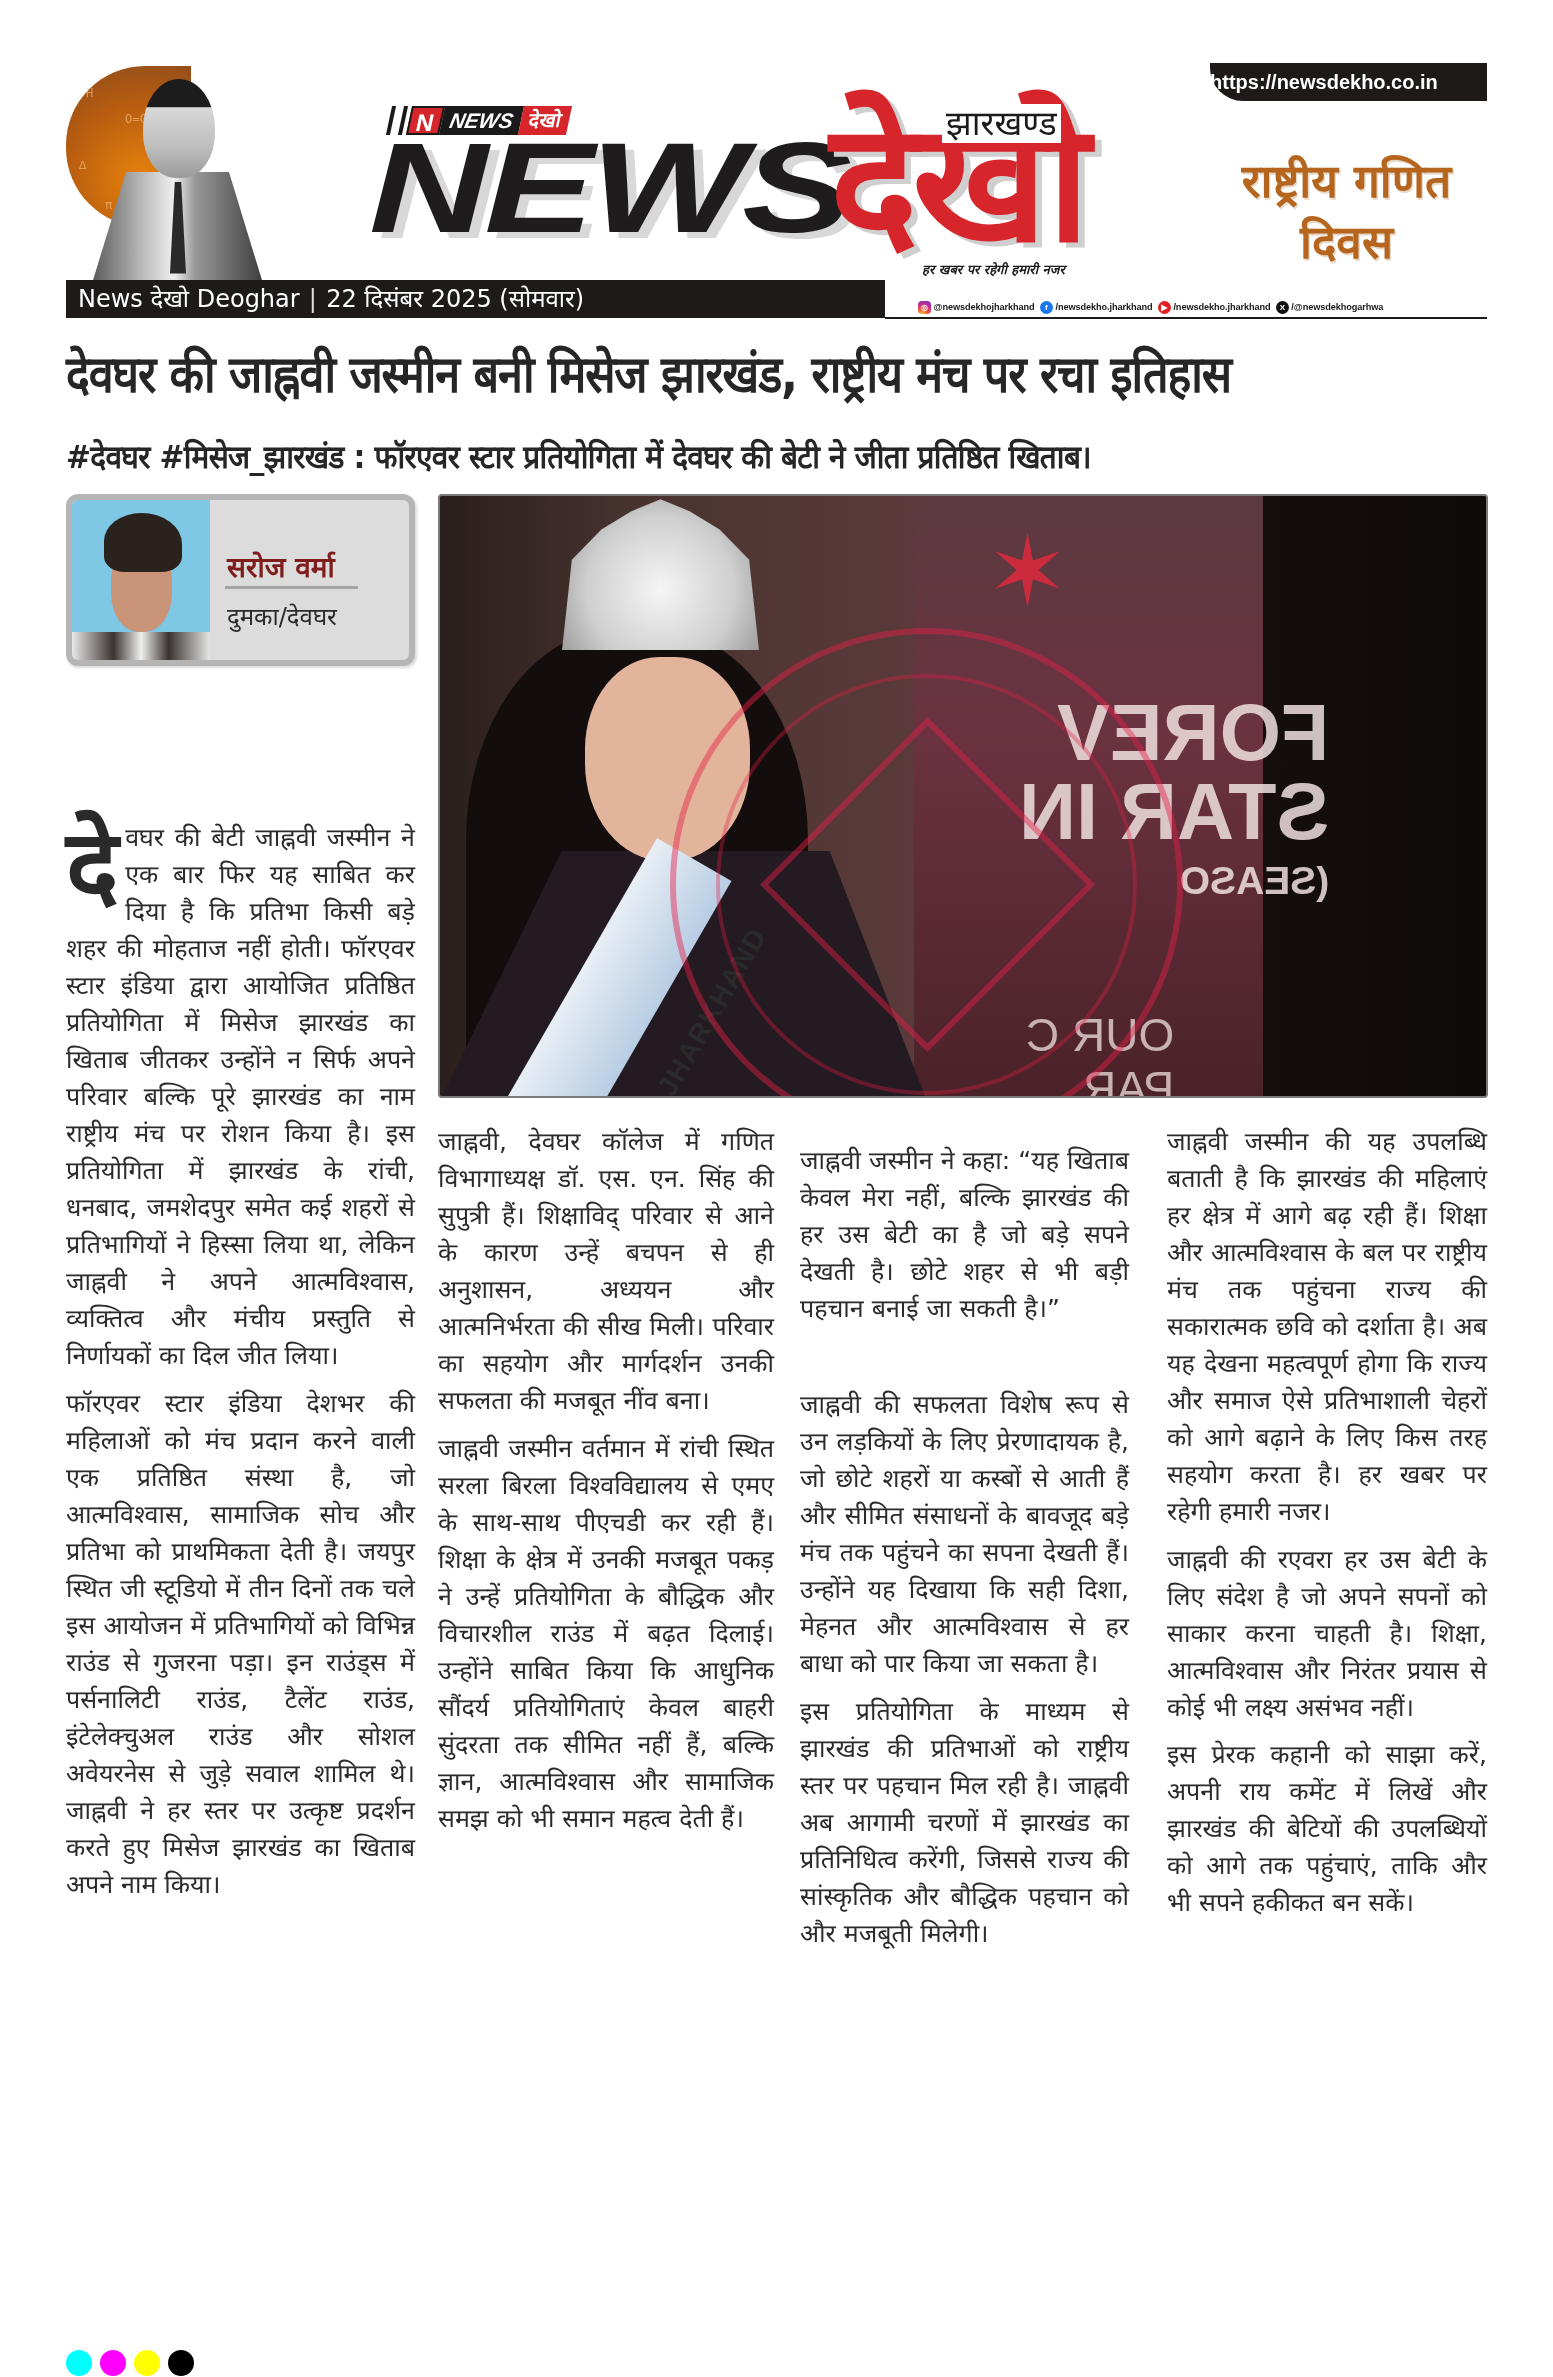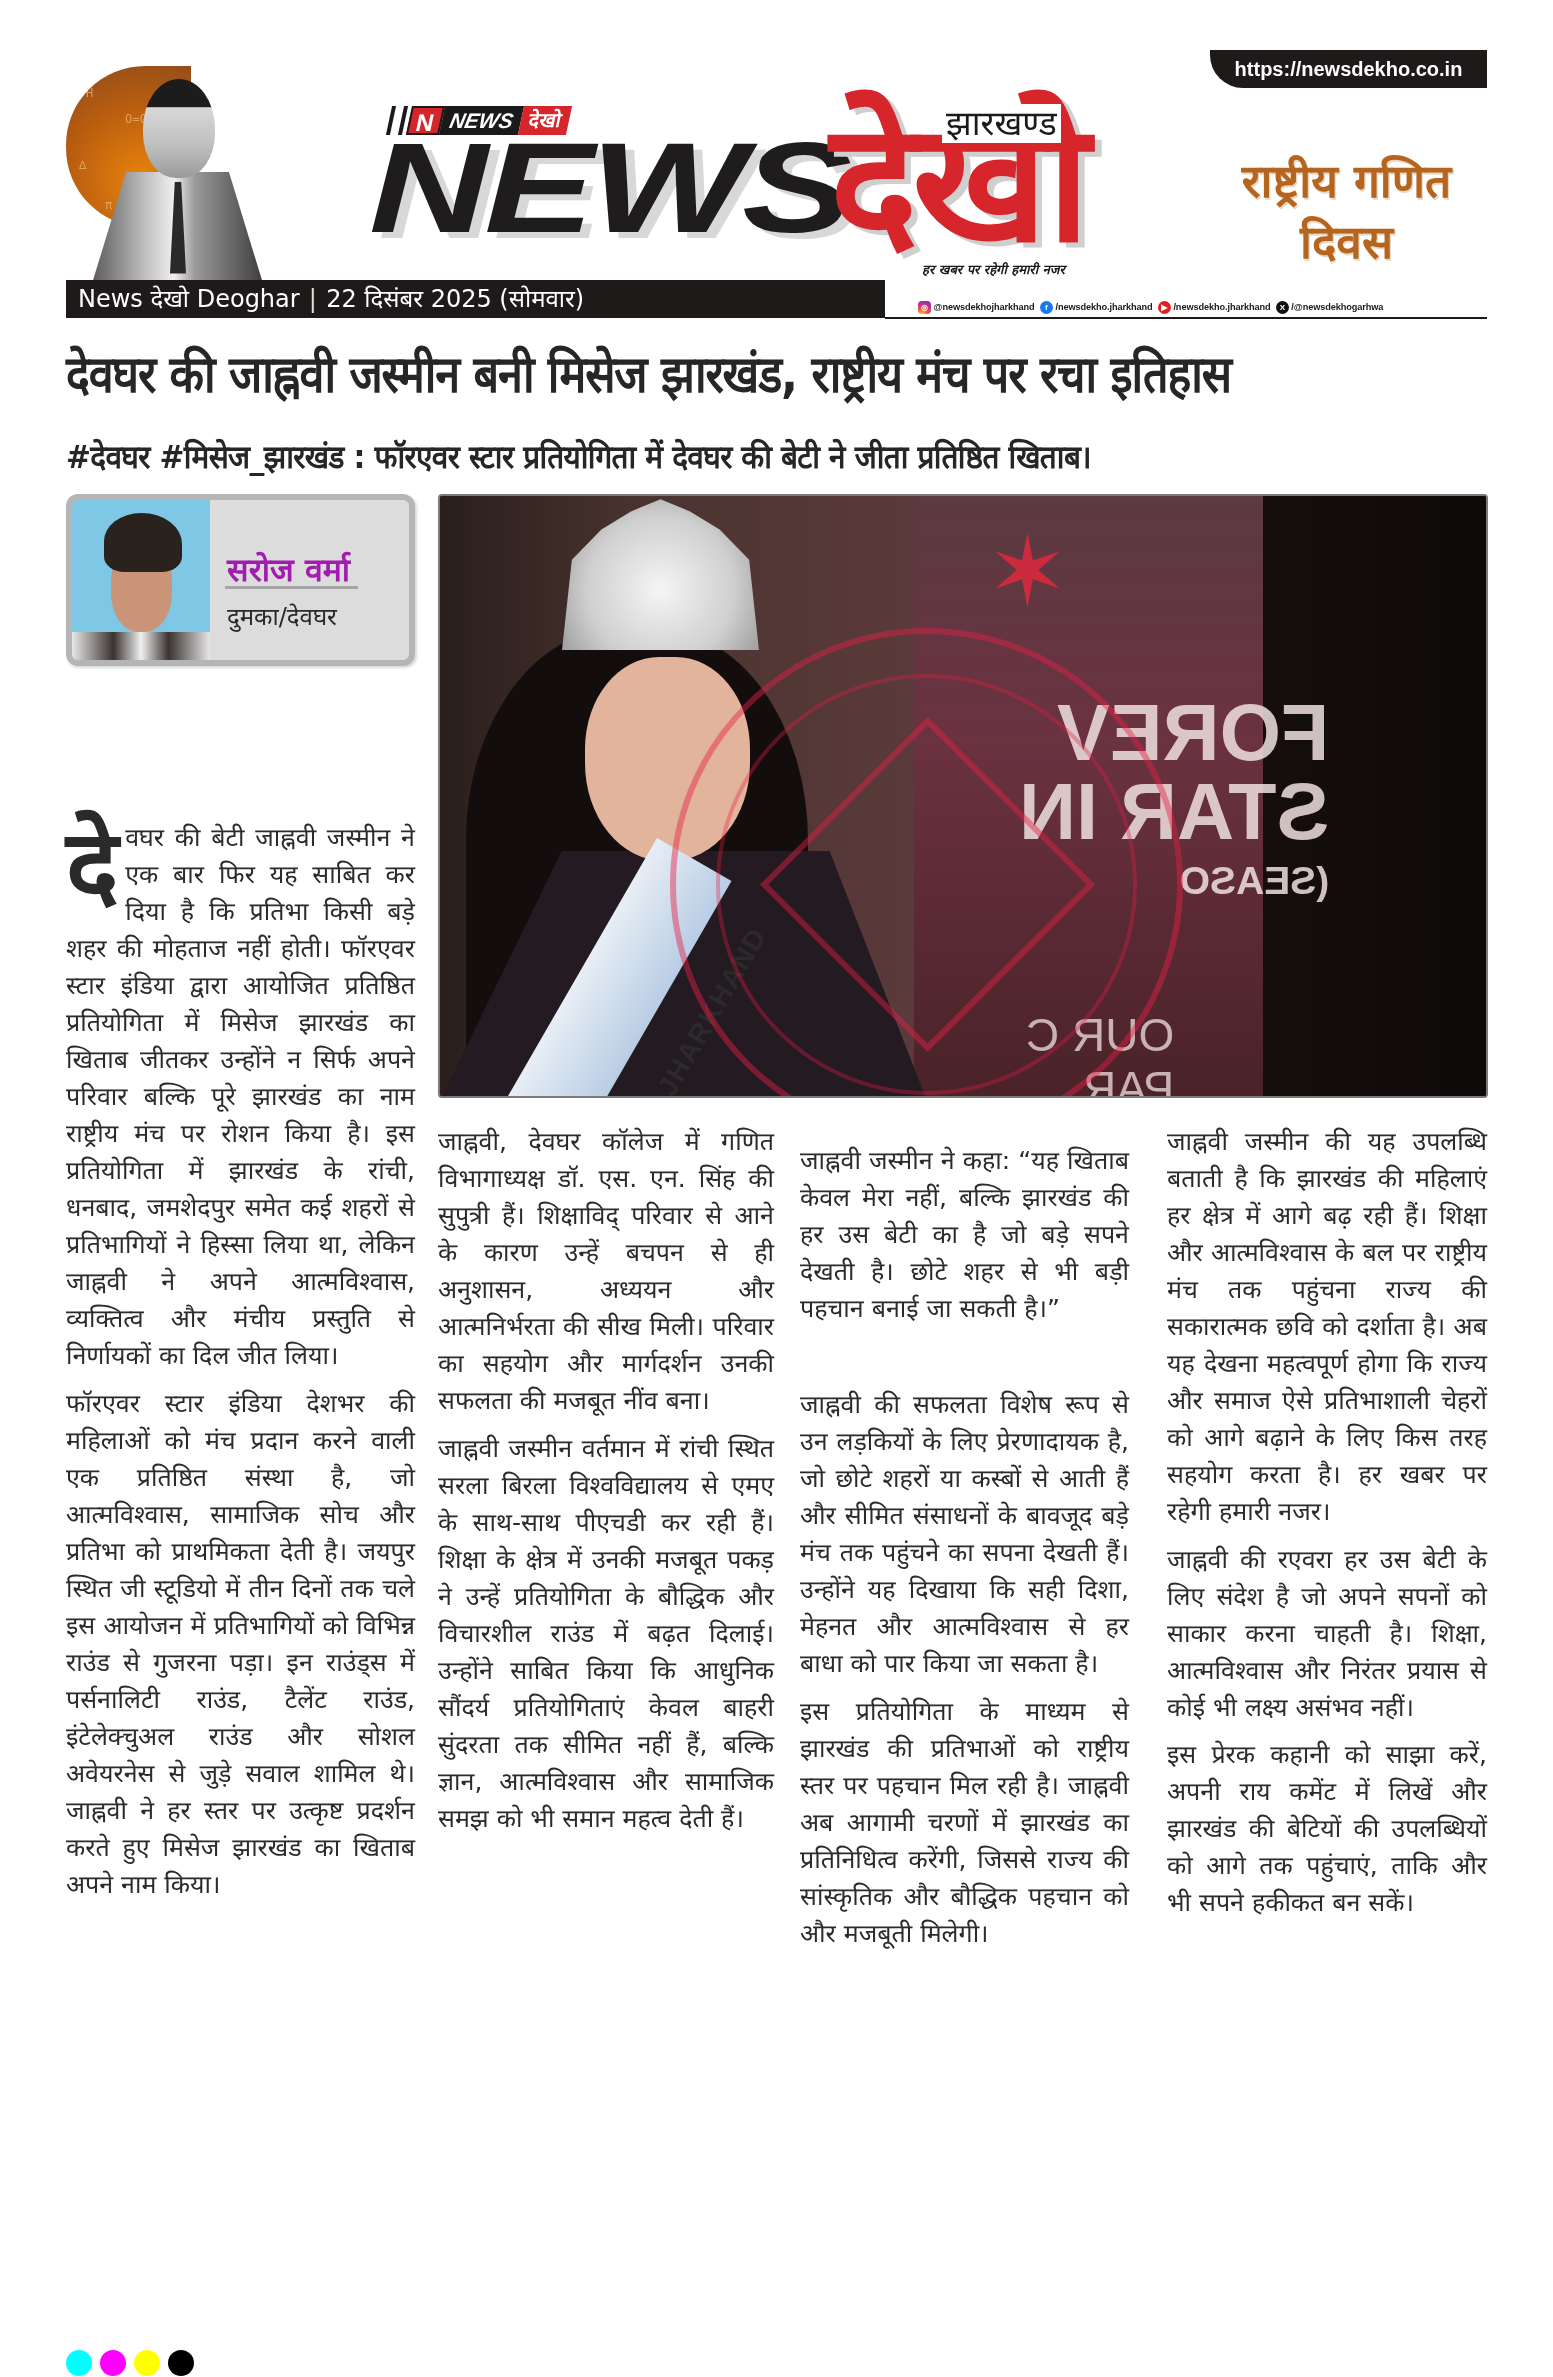--- a/index.html
+++ b/index.html
@@ -20,21 +20,21 @@
   .brand .chip { position: absolute; left: 20px; top: 12px; height: 33px; display: flex; align-items: center; transform: skewX(-12deg); }
   .brand .chip .bars { width: 16px; height: 29px; border-left: 4px solid #1a1a1a; border-right: 4px solid #1a1a1a; margin-right: 4px; }
   .brand .chip .n { width: 33px; height: 29px; background: #d7262b; color: #fff; font-weight: 900; font-size: 24px; text-align: center; line-height: 29px; border: 2px solid #1a1a1a; font-family: "Liberation Sans", sans-serif; }
   .brand .chip .nw { height: 29px; background: #1a1a1a; color: #fff; font-weight: bold; font-style: italic; font-size: 21px; line-height: 29px; padding: 0 8px; font-family: "Liberation Sans", sans-serif; }
   .brand .chip .dk { height: 29px; background: #d7262b; color: #fff; font-weight: bold; font-size: 20px; line-height: 29px; padding: 0 8px; }
   .brand .news { position: absolute; left: 0; top: 32px; font-family: "Liberation Sans", sans-serif; font-weight: 900; font-style: italic; font-size: 165px; letter-spacing: -4px; color: #1e1c1c; line-height: 165px; transform: scaleY(0.78); transform-origin: top left; text-shadow: 9.2px 6.6px 0 #d8d8d8; }
   .brand .dekho { position: absolute; left: 461px; top: -6.6px; font-size: 165px; font-weight: bold; color: #d7262b; line-height: 197px; text-shadow: 6.6px 5.3px 0 #cfcfcf; letter-spacing: -5.3px; }
   .brand .state { position: absolute; left: 573px; top: 12px; font-size: 34px; font-weight: normal; color: #1a1a1a; background: #fff; padding: 0 4px; line-height: 39px; }
   .brand .tagline { position: absolute; left: 553px; top: 168px; font-size: 13px; font-style: italic; font-weight: bold; color: #1a1a1a; }
 
-  .urlbox { position: absolute; left: 1210px; top: 50px; width: 277px; height: 38px; background: #1e1a1a; border-bottom-left-radius: 33px; color: #fff; font-family: "Liberation Sans", sans-serif; font-weight: bold; font-size: 20px; line-height: 38px; text-align: center; }
+  .urlbox { position: absolute; left: 1210px; top: 63px; width: 277px; height: 38px; background: #1e1a1a; border-bottom-left-radius: 33px; color: #fff; font-family: "Liberation Sans", sans-serif; font-weight: bold; font-size: 20px; line-height: 38px; text-align: left; }
 
   .occasion { position: absolute; left: 1205px; top: 151px; width: 283px; text-align: center; color: #b5651d; font-size: 46px; font-weight: bold; line-height: 61px; text-shadow: 1.3px 2px 0 #e6d8c8; }
 
   .dateline { position: absolute; left: 66px; top: 280px; width: 819px; height: 38px; background: #1e1a1a; color: #fff; font-family: "DejaVu Sans", sans-serif; font-size: 24px; line-height: 38px; padding-left: 12px; white-space: nowrap; }
   .dateline .sep { margin: 0 9.2px; color: #ddd; }
 
   .socials { position: absolute; left: 918px; top: 299px; width: 573px; height: 16px; display: flex; align-items: center; font-family: "Liberation Sans", sans-serif; font-weight: bold; font-size: 9.2px; color: #1a1a1a; white-space: nowrap; letter-spacing: -0.1px; }
   .socials .s { display: flex; align-items: center; margin-right: 5.3px; }
   .socials .ic { width: 13px; height: 13px; border-radius: 50%; color: #fff; font-size: 8px; line-height: 13px; text-align: center; margin-right: 2.6px; font-weight: bold; }
   .ic.insta { background: radial-gradient(circle at 30% 110%, #fdd74a 0%, #f35d2f 35%, #c12f8d 65%, #7031c4 100%); border-radius: 4px; }
@@ -46,21 +46,21 @@
   
   .headline { position: absolute; left: 66px; top: 339px; width: 1422px; font-size: 51px; font-weight: bold; color: #262626; line-height: 72px; letter-spacing: -1.3px; white-space: nowrap; transform: scaleX(0.88); transform-origin: left; }
   .subhead { position: absolute; left: 66px; top: 434px; width: 1422px; font-size: 32px; font-weight: bold; color: #262626; line-height: 46px; white-space: nowrap; letter-spacing: -0.7px; transform: scaleX(0.93); transform-origin: left; }
 
   
   .byline { position: absolute; left: 66px; top: 494px; width: 349px; height: 172px; background: #dcdcdc; border: 6px solid #b5b5b5; border-radius: 12px; box-shadow: 1.3px 2px 2.6px rgba(0,0,0,0.15); overflow: hidden; }
   .byline .avatar { position: absolute; left: 0; top: 0; width: 138px; height: 161px; background: #7ec8e6; overflow: hidden; }
   .byline .avatar .hair { position: absolute; left: 32px; top: 13px; width: 78px; height: 59px; background: #2a221d; border-radius: 55% 60% 30% 30%; }
   .byline .avatar .face { position: absolute; left: 39px; top: 46px; width: 61px; height: 86px; background: #c99478; border-radius: 40% 40% 45% 45%; }
   .byline .avatar .shirt { position: absolute; left: 0; top: 132px; width: 138px; height: 39px; background: linear-gradient(90deg, #e8e8e8 0%, #3a3330 30%, #f0f0f0 50%, #3a3330 70%, #e6e6e6 100%); }
-  .byline .name { position: absolute; left: 155px; top: 47px; font-size: 32px; font-weight: bold; color: #a21caf; }
+  .byline .name { position: absolute; left: 155px; top: 47px; font-size: 28px; font-weight: bold; color: #7f1d1d; }
   .byline .divider { position: absolute; left: 153px; top: 86px; width: 133px; height: 2.6px; background: #a5a5a5; }
   .byline .place { position: absolute; left: 155px; top: 99px; font-size: 24px; color: #2a2a2a; }
 
   
   .photo { position: absolute; left: 438px; top: 494px; width: 1050px; height: 604px; border: 2.6px solid #7a7a7a; border-radius: 4px; background: #1a1210; overflow: hidden; }
   .photo .bg { position: absolute; inset: 0; background: linear-gradient(90deg, #2a1f1c 0%, #4a3430 20%, #5a3a3a 45%, #3a2424 70%, #150e0c 78%, #0e0a0a 100%); }
   .photo .banner { position: absolute; left: 474px; top: 0; width: 349px; height: 604px; background: linear-gradient(180deg, #5b3a40 0%, #6b3240 40%, #4a2228 100%); }
   .photo .bannertext { position: absolute; left: 579px; top: 197px; color: rgba(240,225,225,0.85); font-family: "Liberation Sans", sans-serif; font-size: 79px; font-weight: bold; line-height: 79px; transform: scaleX(-1); }
   .photo .bannertext2 { position: absolute; left: 586px; top: 513px; color: rgba(240,225,225,0.75); font-family: "Liberation Sans", sans-serif; font-size: 46px; line-height: 53px; transform: scaleX(-1); }
   .photo .hair { position: absolute; left: 26px; top: 132px; width: 342px; height: 472px; background: #140d0d; border-radius: 45% 45% 10% 10%; }

